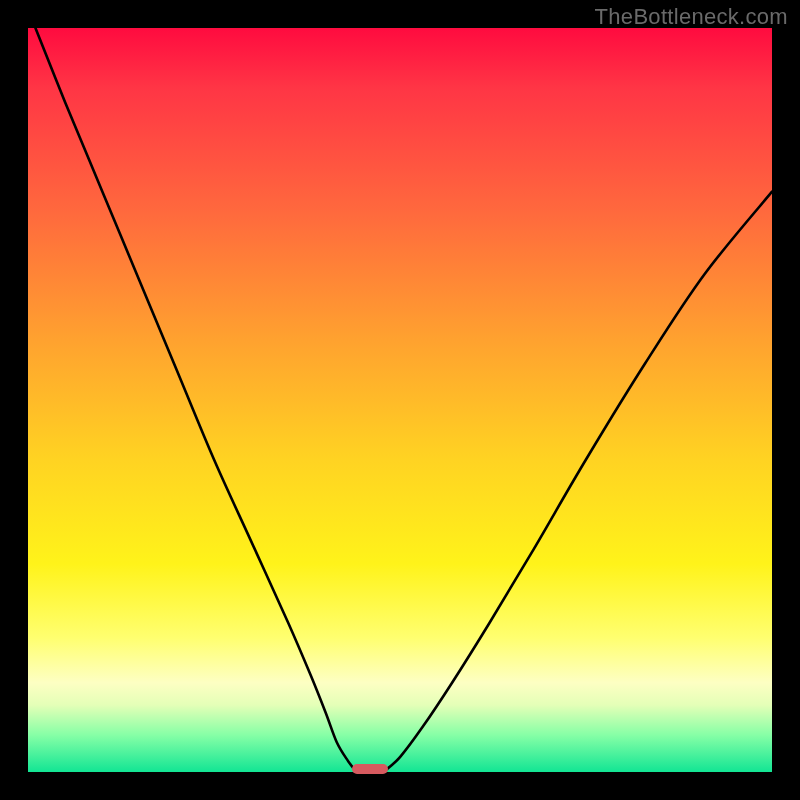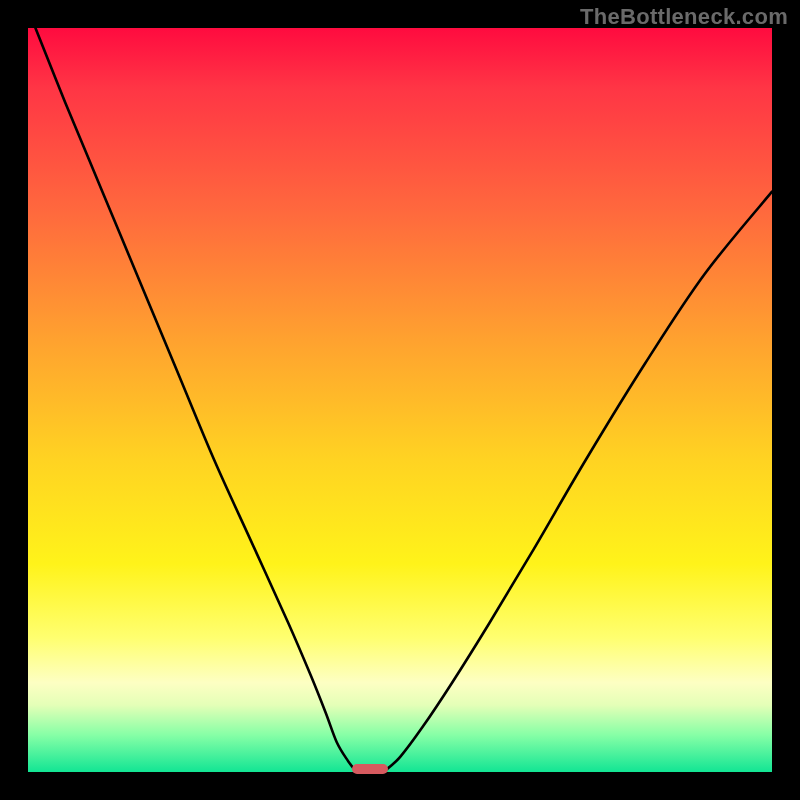--- a/index.html
+++ b/index.html
@@ -37,21 +37,21 @@
       #e4ffb7 91%,
       #87ffa6 95%,
       #12e594 100%
     );
   }
   .watermark {
     position: absolute;
     top: 4px;
     right: 12px;
     font-size: 22px;
-    font-weight: 700;
+    font-weight: 400;
     color: #6a6a6a;
     letter-spacing: 0.3px;
     user-select: none;
   }
   svg.curves {
     position: absolute;
     top: 0; left: 0;
     width: 744px;
     height: 744px;
     overflow: visible;

